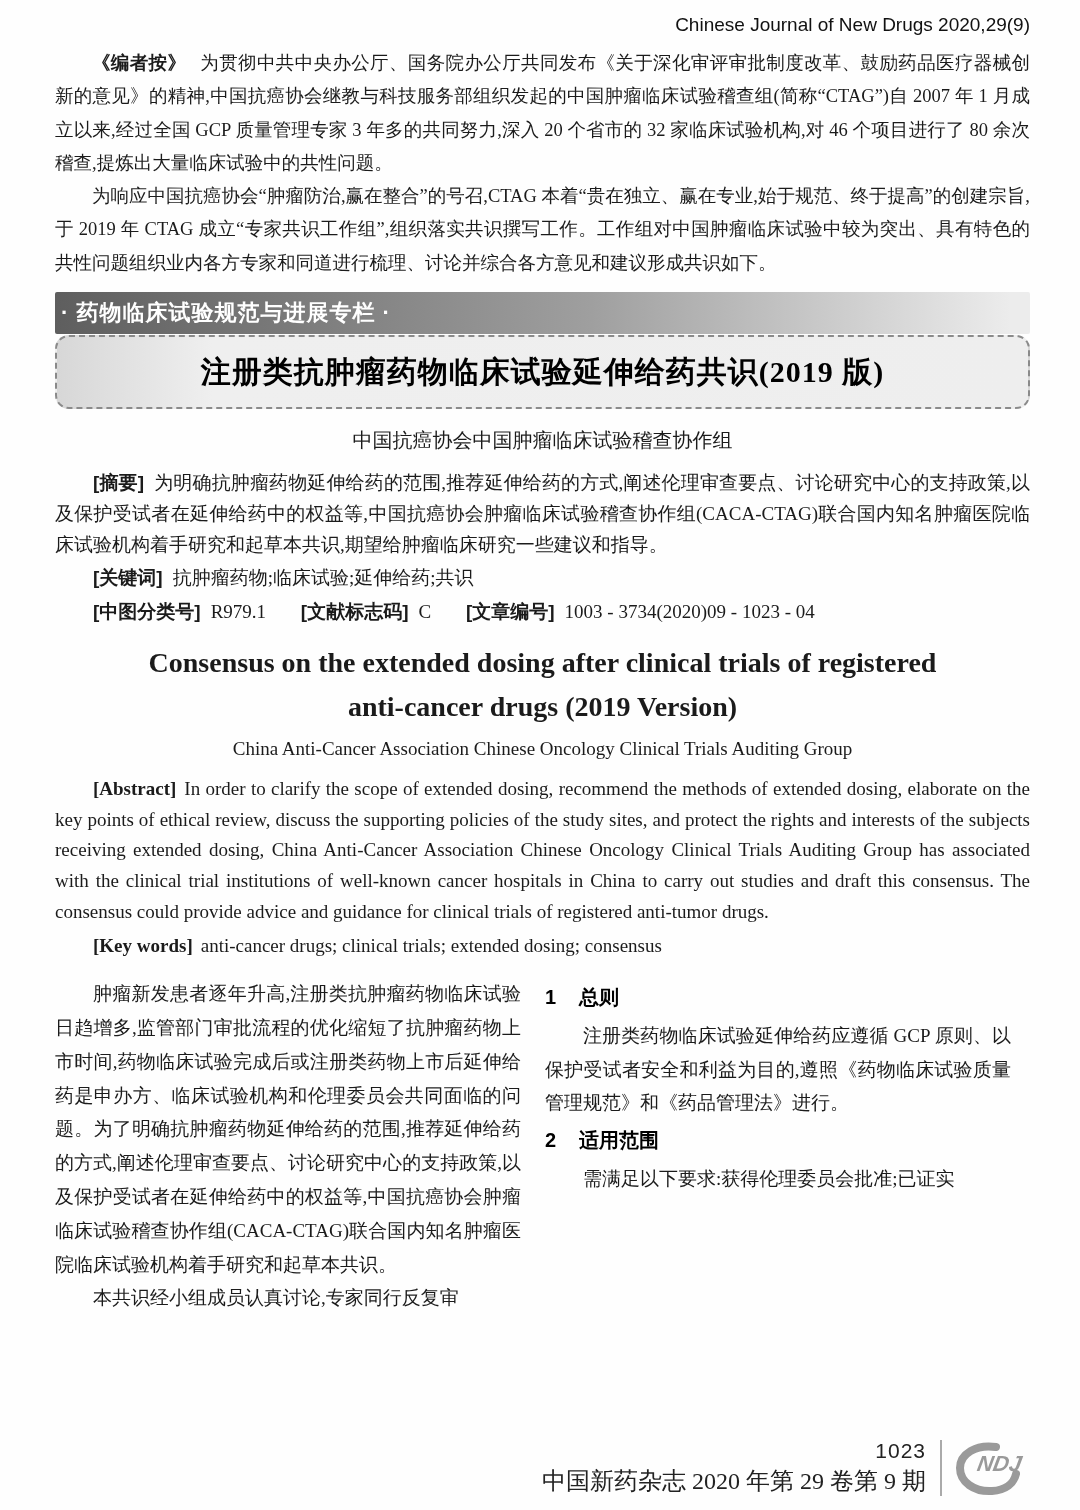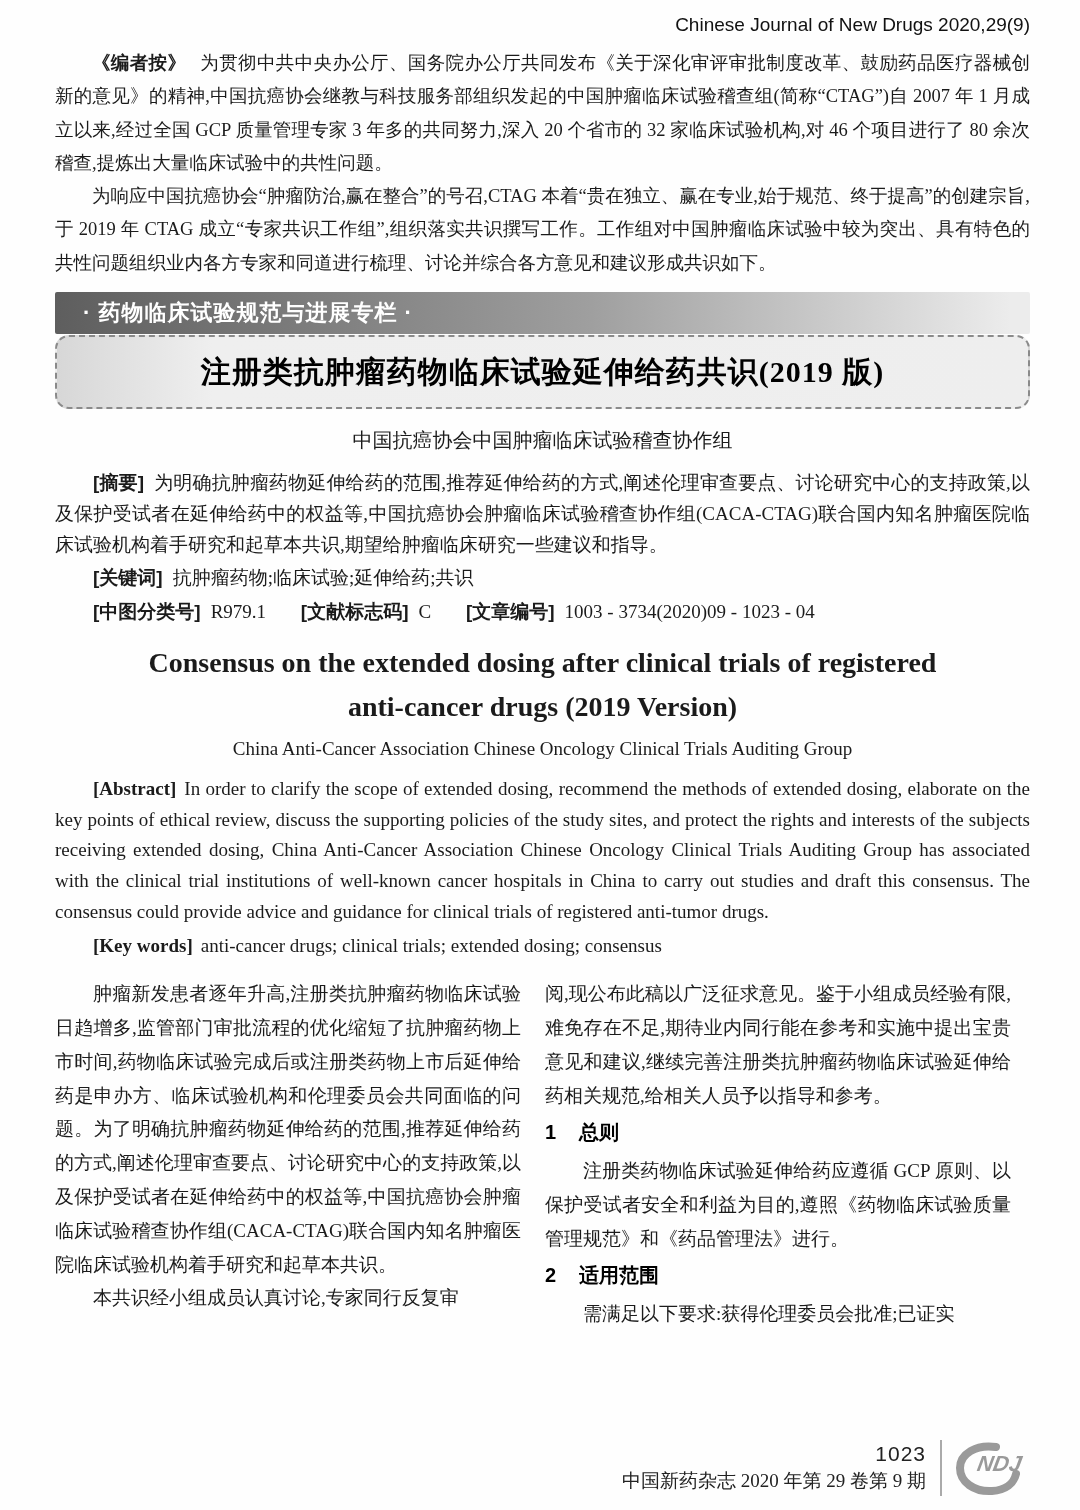--- a/index.html
+++ b/index.html
@@ -14,21 +14,21 @@
   .hdr{
     text-align:right;font-family:"Liberation Sans","DejaVu Sans",sans-serif;
     font-size:19px;color:#111;
   }
 
   .note p{margin:0;font-size:18.5px;line-height:1.8;text-align:justify;text-indent:2em;}
   .note p.first{margin-top:10px;}
   .note .lbl{margin-right:14px;}
 
   .banner{
-    margin-top:12px;height:42px;line-height:42px;padding-left:28px;
+    margin-top:12px;height:42px;line-height:42px;padding-left:6px;
     background:linear-gradient(to right,#5e5e5e,#9f9f9f 55%,#ececec 98%);
     color:#ffffff;font-family:"Liberation Sans","DejaVu Sans",sans-serif;
     font-weight:bold;font-size:22px;letter-spacing:1px;border-radius:2px;
   }
 
   .titlebox{
     border:2px dashed #8a8a8a;border-radius:14px;
     background:linear-gradient(to right,#d7d7d7,#efefef 16%,#eeeeee);
     height:70px;display:flex;align-items:center;justify-content:center;margin-top:1px;
   }
@@ -57,21 +57,21 @@
   .col p.noindent{text-indent:0;}
   .col h3{
     margin:3px 0;font-size:20px;color:#000;
     font-family:"Liberation Sans","DejaVu Sans",sans-serif;font-weight:bold;
   }
   .col h3 .num{display:inline-block;min-width:34px;}
 
   .footer{position:absolute;right:44px;bottom:12px;display:flex;align-items:center;}
   .ftext{text-align:right;margin-right:10px;}
   .pagenum{font-family:"Liberation Sans","DejaVu Sans",sans-serif;font-size:21px;color:#222;letter-spacing:1px;}
-  .jline{font-size:19px;margin-top:2px;color:#222;}
+  .jline{font-size:24px;margin-top:2px;color:#222;}
   .fdiv{width:2px;height:56px;background:#aaaaaa;margin:0 10px 0 4px;}
   .logo{width:84px;height:60px;display:block;}
 </style>
 </head>
 <body>
 
 <div class="page">
 
   <div class="hdr">Chinese Journal of New Drugs 2020,29(9)</div>
 
@@ -108,21 +108,20 @@
   <p class="enabs"><b class="lbl">[Abstract]</b><span>In order to clarify the scope of extended dosing, recommend the methods of extended dosing, elaborate on the key points of ethical review, discuss the supporting policies of the study sites, and protect the rights and interests of the subjects receiving extended dosing, China Anti-Cancer Association Chinese Oncology Clinical Trials Auditing Group has associated with the clinical trial institutions of well-known cancer hospitals in China to carry out studies and draft this consensus. The consensus could provide advice and guidance for clinical trials of registered anti-tumor drugs.</span></p>
 
   <p class="enkw"><b class="lbl">[Key words]</b><span>anti-cancer drugs; clinical trials; extended dosing; consensus</span></p>
 
   <div class="cols">
     <div class="col">
       <p>肿瘤新发患者逐年升高,注册类抗肿瘤药物临床试验日趋增多,监管部门审批流程的优化缩短了抗肿瘤药物上市时间,药物临床试验完成后或注册类药物上市后延伸给药是申办方、临床试验机构和伦理委员会共同面临的问题。为了明确抗肿瘤药物延伸给药的范围,推荐延伸给药的方式,阐述伦理审查要点、讨论研究中心的支持政策,以及保护受试者在延伸给药中的权益等,中国抗癌协会肿瘤临床试验稽查协作组(CACA-CTAG)联合国内知名肿瘤医院临床试验机构着手研究和起草本共识。</p>
       <p>本共识经小组成员认真讨论,专家同行反复审</p>
     </div>
     <div class="col">
-      <p class="noindent">阅,现公布此稿以广泛征求意见。鉴于小组成员经验有限,难免存在不足,期待业内同行能在参考和实施中提出宝贵意见和建议,继续完善注册类抗肿瘤药物临床试验延伸给药相关规范,给相关人员予以指导和参考。</p>
       <h3><span class="num">1</span><span>总则</span></h3>
       <p>注册类药物临床试验延伸给药应遵循 GCP 原则、以保护受试者安全和利益为目的,遵照《药物临床试验质量管理规范》和《药品管理法》进行。</p>
       <h3><span class="num">2</span><span>适用范围</span></h3>
       <p>需满足以下要求:获得伦理委员会批准;已证实</p>
     </div>
   </div>
 
   <div class="footer">
     <div class="ftext">
       <div class="pagenum">1023</div>

